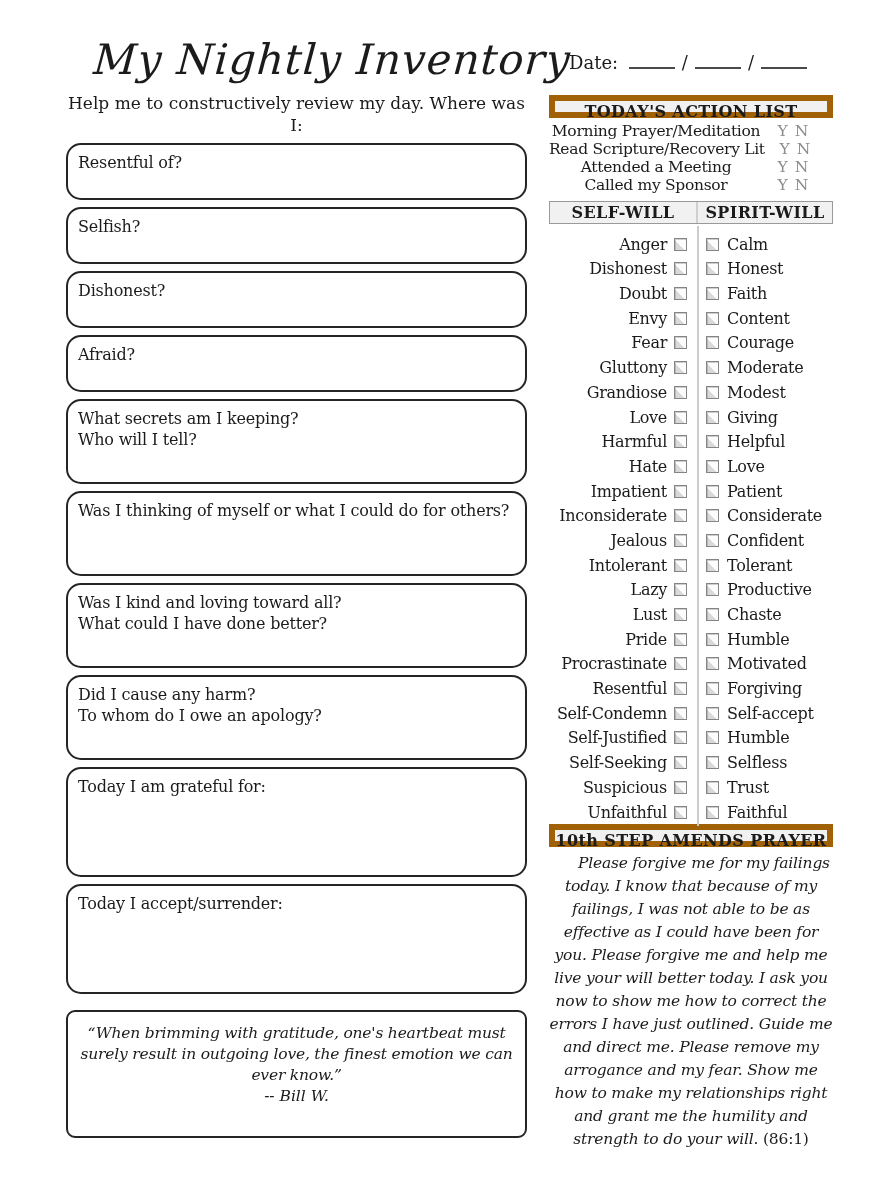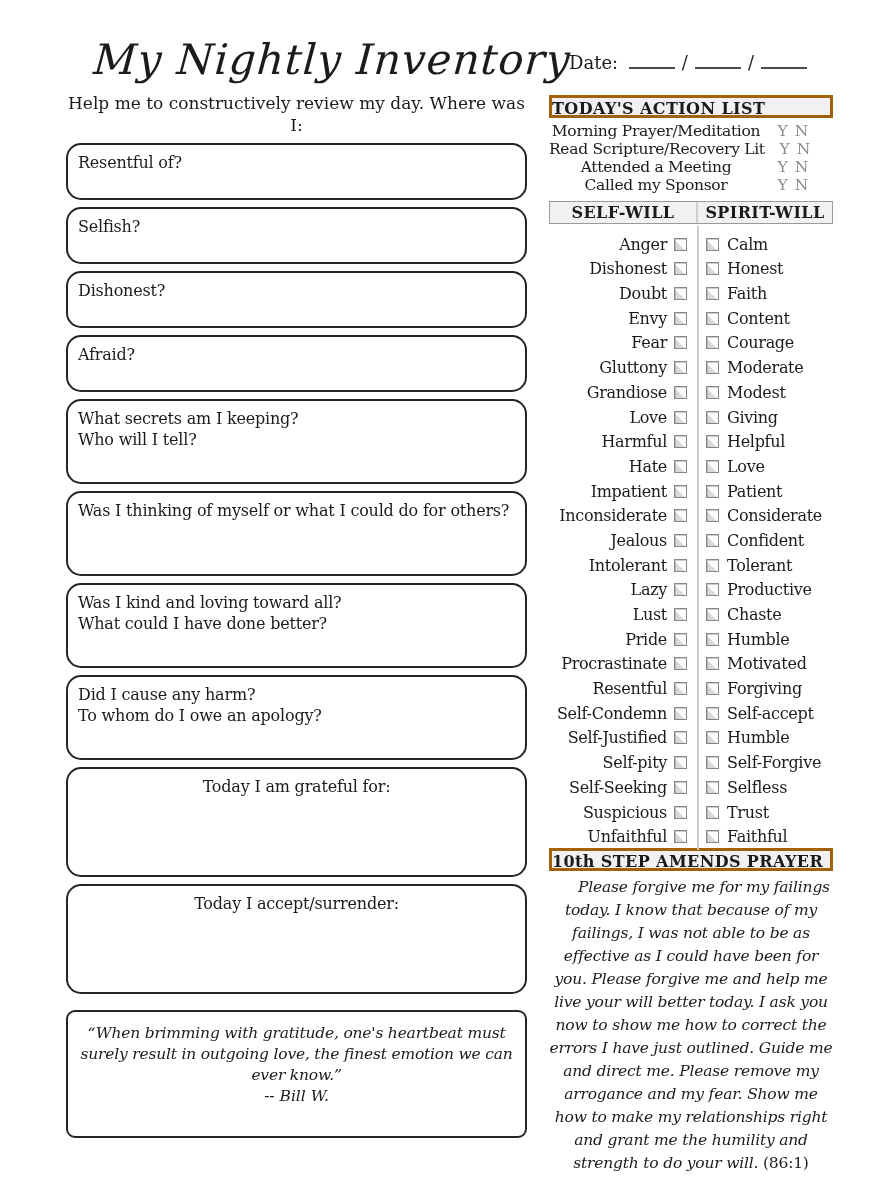--- a/index.html
+++ b/index.html
@@ -8,33 +8,33 @@
 
   
   .left-col { position:absolute; left:66px; top:34px; width:461px; }
   .title { font-style:italic; font-size:42px; line-height:52px; margin-left:26px; letter-spacing:1px; transform:skewX(-4deg); transform-origin:left bottom; white-space:nowrap; }
   .subtitle { text-align:center; font-size:17px; line-height:22px; margin-top:6px; }
 
   .pbox { box-sizing:border-box; border:2px solid #252525; border-radius:15px; margin-top:7px;
           padding:7px 10px; font-size:16px; line-height:21px; background:#ffffff; }
   .box-sm { height:57px; }
   .box-md { height:85px; }
-  .box-lg { height:110px;text-align:center; }
+  .box-lg { height:110px; }
   .box-quote { height:128px; margin-top:16px; padding-top:11px;border-radius:9px; }
   .pbox-label { white-space:pre-line; letter-spacing:-0.2px; }
   .quote-text { font-style:italic; text-align:center; font-size:15.5px; line-height:21px; letter-spacing:-0.2px; }
   .quote-attr { font-style:italic; text-align:center; font-size:15.5px; line-height:21px; }
 
   
   .right-col { position:absolute; left:549px; top:52px; width:284px; }
   .date-row { height:24px; margin-bottom:19px; margin-left:20px; font-size:18px; white-space:nowrap; }
   .blank { display:inline-block; width:46px; height:15px; border-bottom:2px solid #4a4a4a; margin:0 5px; vertical-align:baseline; }
   .slash { margin:0 2px; }
 
-  .section-header { box-sizing:border-box; border:3px solid #a16207; background:#f1f1f1; text-align:left;
+  .section-header { box-sizing:border-box; border:6px solid #a16207; background:#f1f1f1; text-align:center;
                     font-weight:bold; font-size:16px; height:23px; line-height:21px; letter-spacing:0.4px; }
 
   .action-rows { margin-top:4px; }
   .action-row { display:flex; align-items:baseline; height:18px; font-size:15.5px; line-height:18px; }
   .action-label { flex:0 0 214px; text-align:center; white-space:nowrap; letter-spacing:-0.3px; }
   .yn { flex:0 0 60px; text-align:center; color:#8c8c8c; white-space:nowrap; }
   .yn span { cursor:pointer; }
   .yn .yopt { margin-right:7px; }
 
   .will-header { display:flex; margin-top:7px; box-sizing:border-box; border:1px solid #9a9a9a; background:#f1f1f1; height:23px; }
@@ -348,30 +348,20 @@
             <span class="wlabel">Self-Justified</span>
             <span class="checkbox"></span>
           </div>
         <div class="wr-spirit">
             <span class="checkbox"></span>
             <span class="wlabel">Humble</span>
           </div>
       </div>
       <div class="will-row">
         <div class="wr-self">
-            <span class="wlabel">Self-pity</span>
-            <span class="checkbox"></span>
-          </div>
-        <div class="wr-spirit">
-            <span class="checkbox"></span>
-            <span class="wlabel">Self-Forgive</span>
-          </div>
-      </div>
-      <div class="will-row">
-        <div class="wr-self">
             <span class="wlabel">Self-Seeking</span>
             <span class="checkbox"></span>
           </div>
         <div class="wr-spirit">
             <span class="checkbox"></span>
             <span class="wlabel">Selfless</span>
           </div>
       </div>
       <div class="will-row">
         <div class="wr-self">

